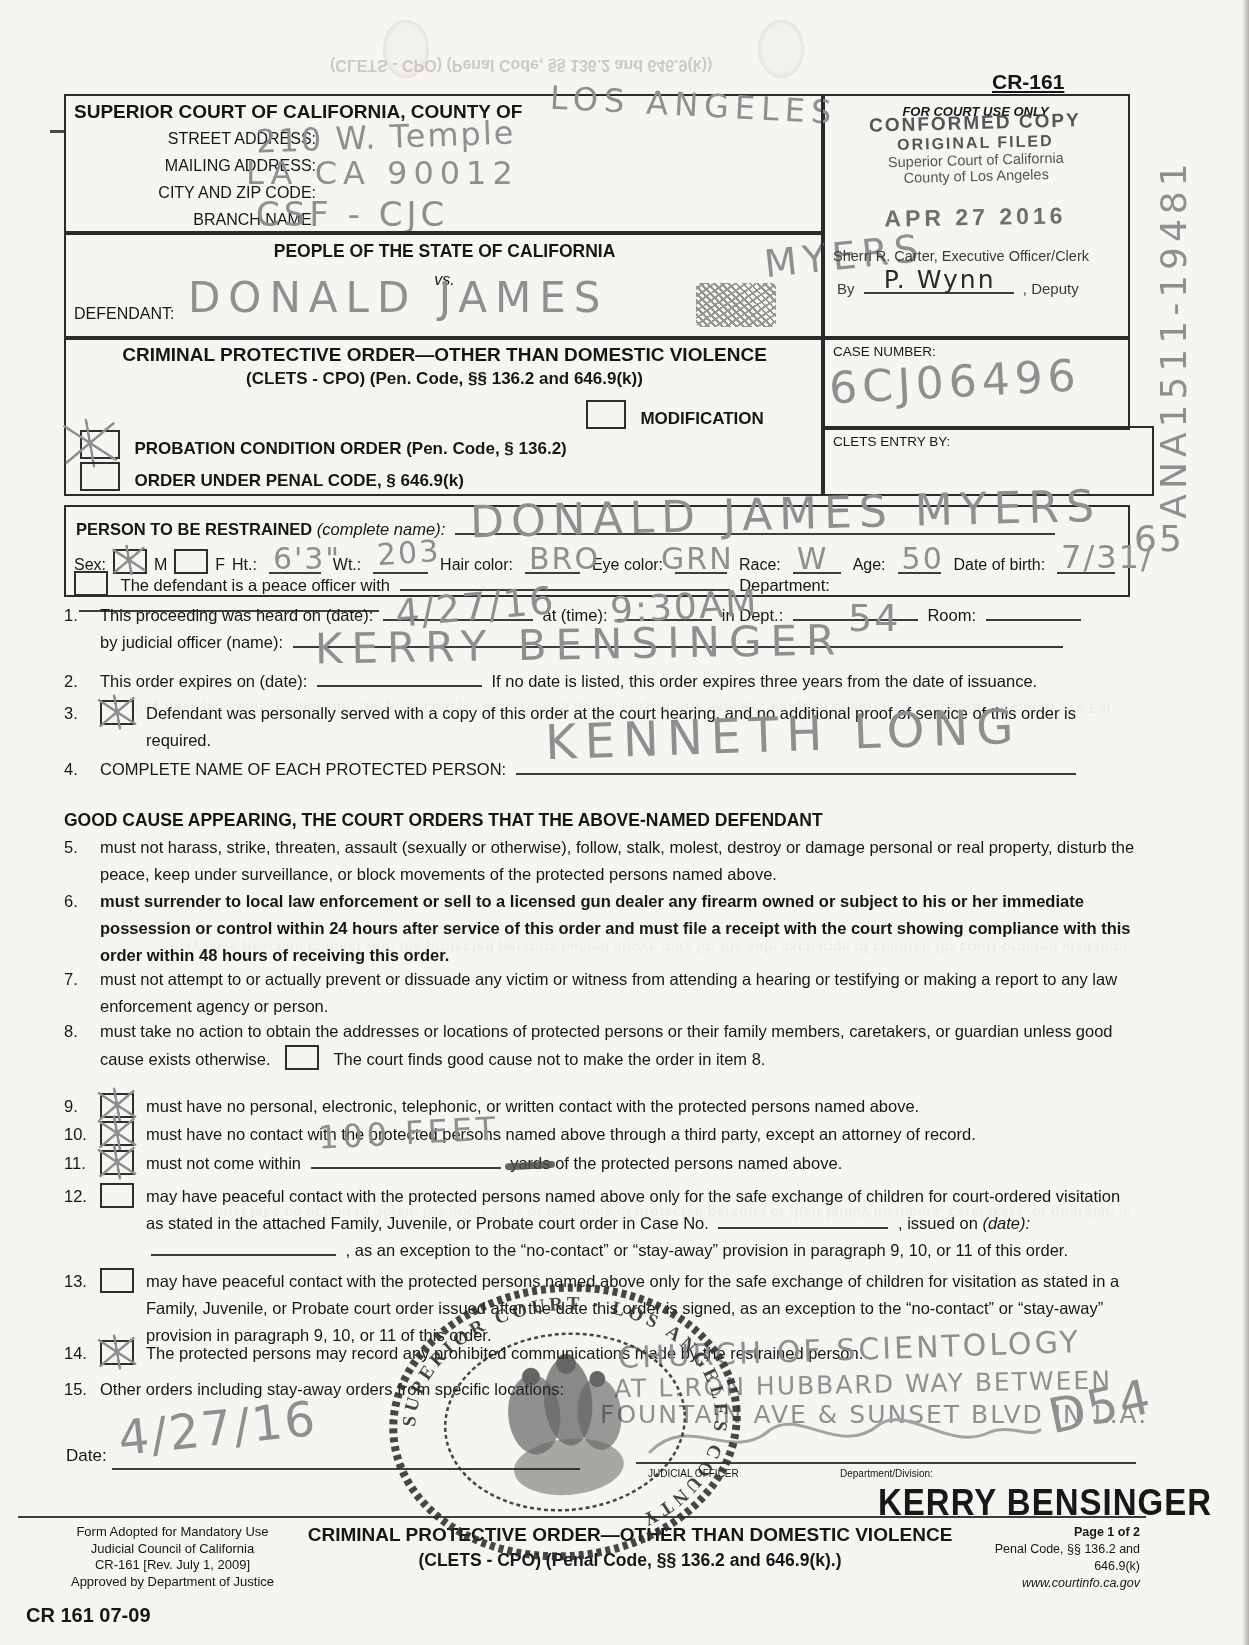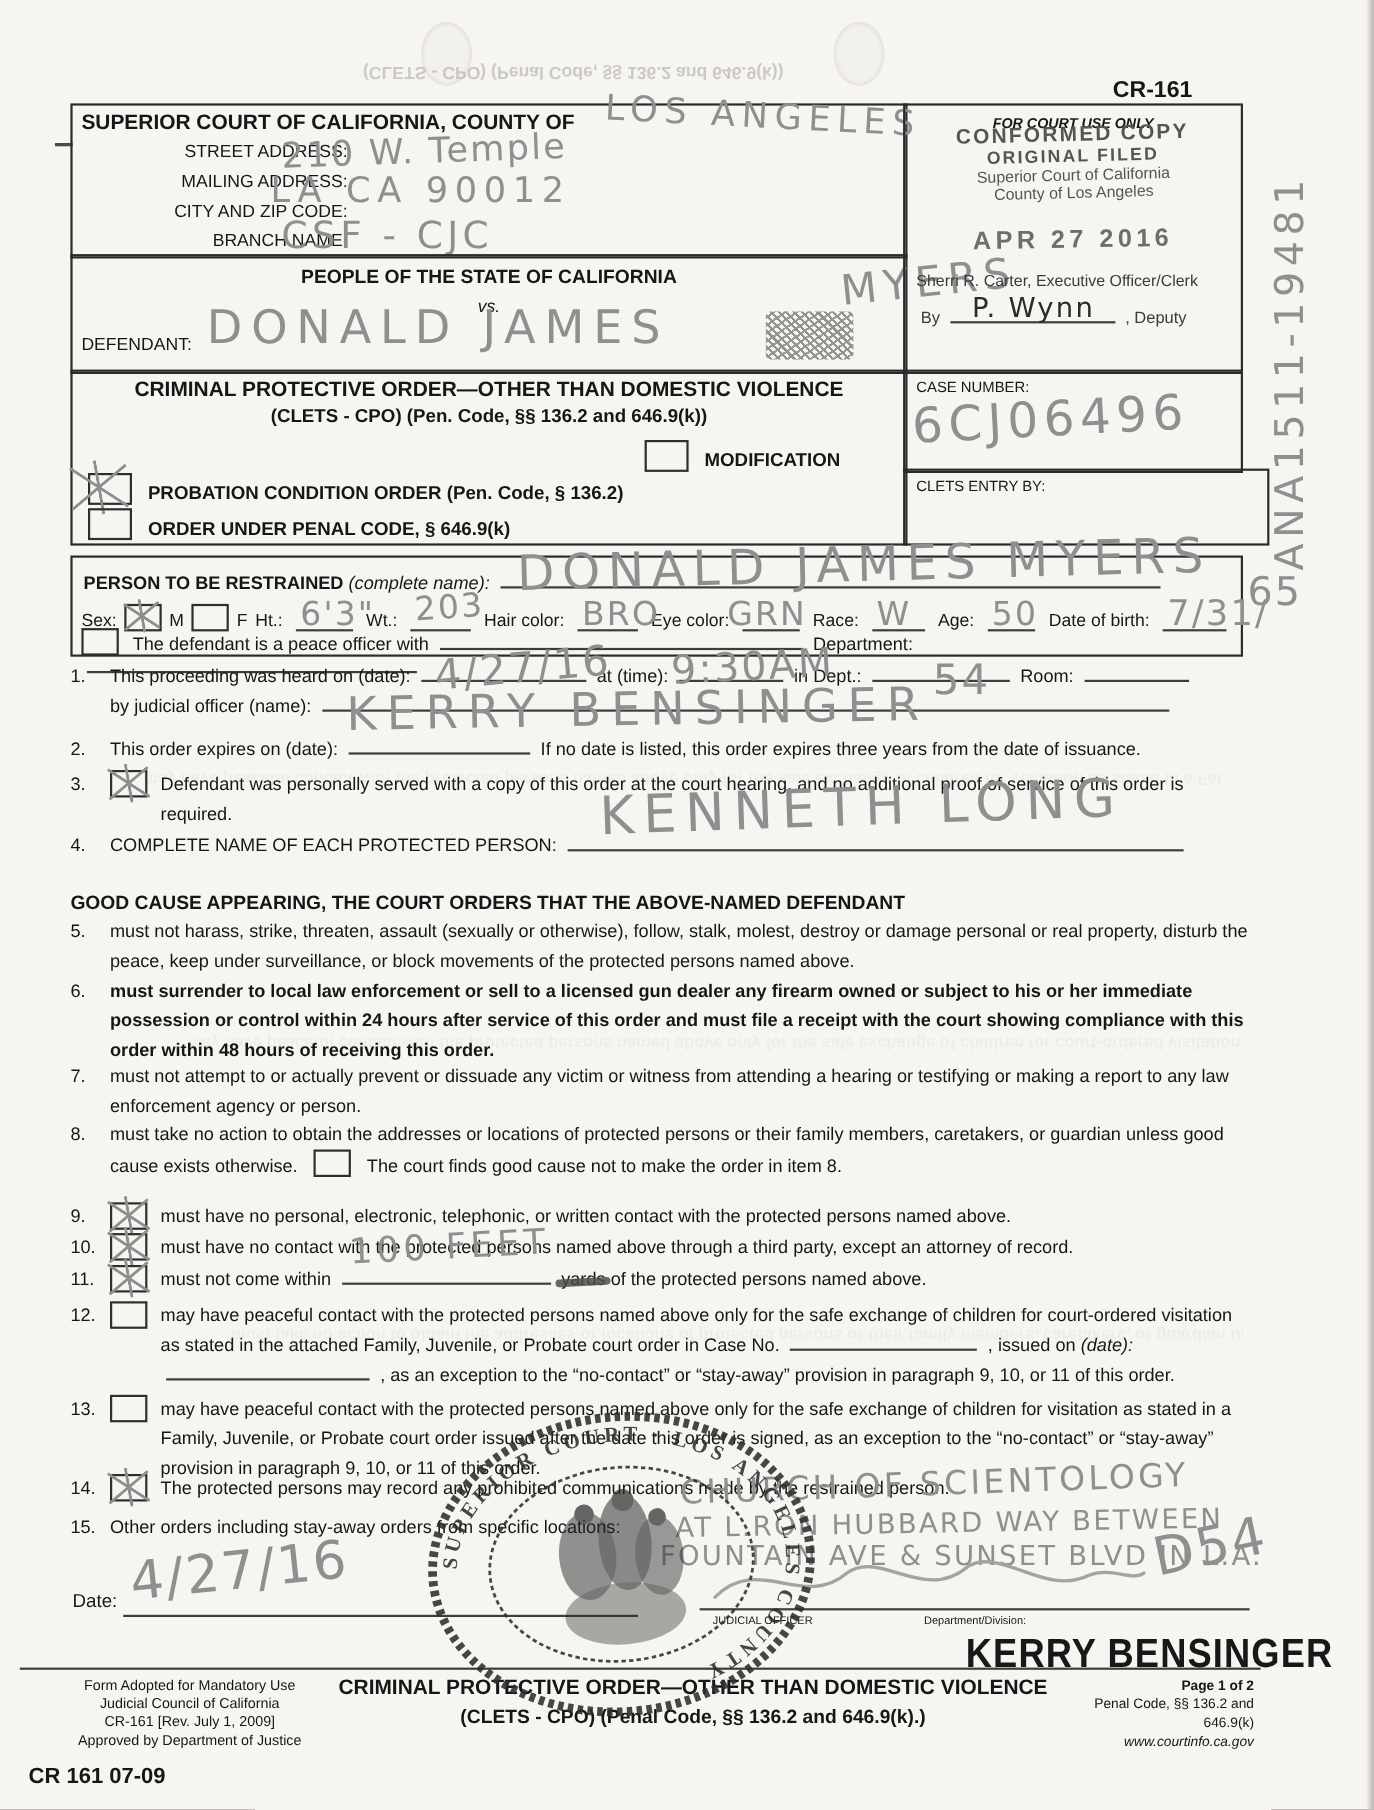--- a/index.html
+++ b/index.html
@@ -66,21 +66,21 @@
   <div class="hole" style="left:383px;top:20px;"></div>
   <div class="hole" style="left:758px;top:20px;"></div>
   <div class="edge-shadow"></div>
   <div class="tick" style="left:50px;top:130px;"></div>
 
   <div class="ghost" style="left:330px;top:56px;font-size:16px;opacity:.5;">(CLETS - CPO) (Penal Code, §§ 136.2 and 646.9(k))</div>
   <div class="ghost" style="left:130px;top:700px;font-size:15px;opacity:.09;width:980px;">may have peaceful contact with the protected persons named above only for the safe exchange of children for visitation as stated in a Family, Juvenile, or Probate court order issued after the date this order is signed, as an exception to the “no-contact” or “stay-away” provision in paragraph 9, 10, or 11 of this order.</div>
   <div class="ghost" style="left:170px;top:940px;font-size:15px;opacity:.09;width:960px;">may have peaceful contact with the protected persons named above only for the safe exchange of children for court-ordered visitation as stated in the attached Family, Juvenile, or Probate court order in Case No.</div>
   <div class="ghost" style="left:210px;top:1205px;font-size:15px;opacity:.09;width:920px;">must take no action to obtain the addresses or locations of protected persons or their family members, caretakers, or guardian unless good cause exists otherwise.</div>
 
-  <div class="abs b" style="left:968px;top:70px;width:116px;text-align:right;font-size:21px;">CR-161</div>
+  <div class="abs b" style="left:992px;top:70px;width:116px;text-align:left;font-size:21px;text-decoration:underline;">CR-161</div>
 
   <div class="hw" style="left:948px;top:318px;width:450px;text-align:center;transform:rotate(-90deg);font-size:36px;letter-spacing:5px;">ANA1511-19481</div>
 
   <div class="abs" style="left:64px;top:94px;width:1062px;height:398px;">
 
     <div class="cell" style="left:0;top:0;width:757px;height:137px;">
       <div class="abs b" style="left:8px;top:5px;font-size:19px;">SUPERIOR COURT OF CALIFORNIA, COUNTY OF</div>
       <div class="abs" style="left:0;top:34px;width:250px;text-align:right;font-size:16px;">STREET ADDRESS:</div>
       <div class="abs" style="left:0;top:61px;width:250px;text-align:right;font-size:16px;">MAILING ADDRESS:</div>
       <div class="abs" style="left:0;top:88px;width:250px;text-align:right;font-size:16px;">CITY AND ZIP CODE:</div>

